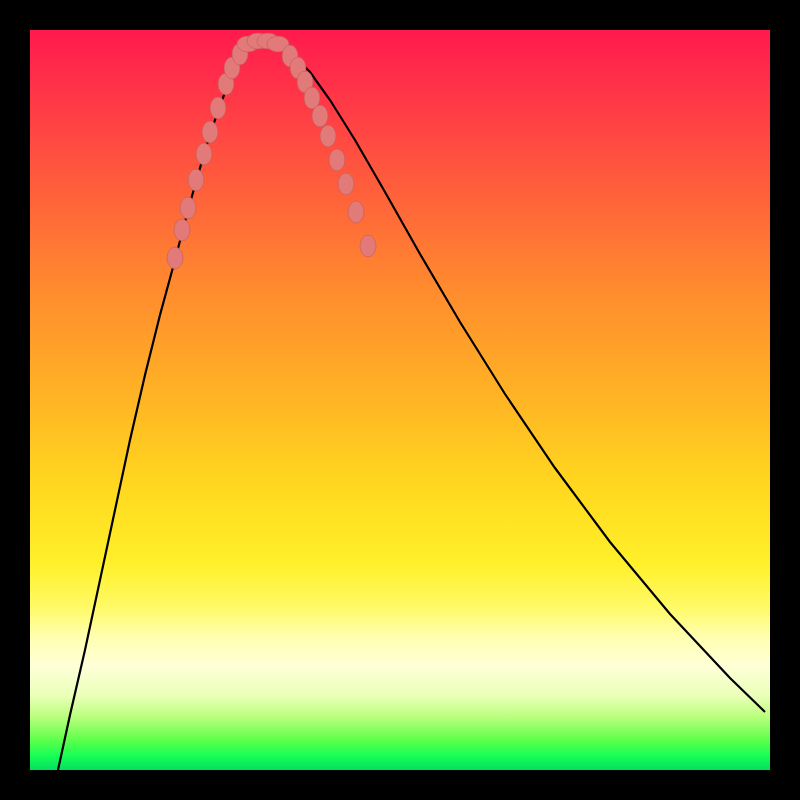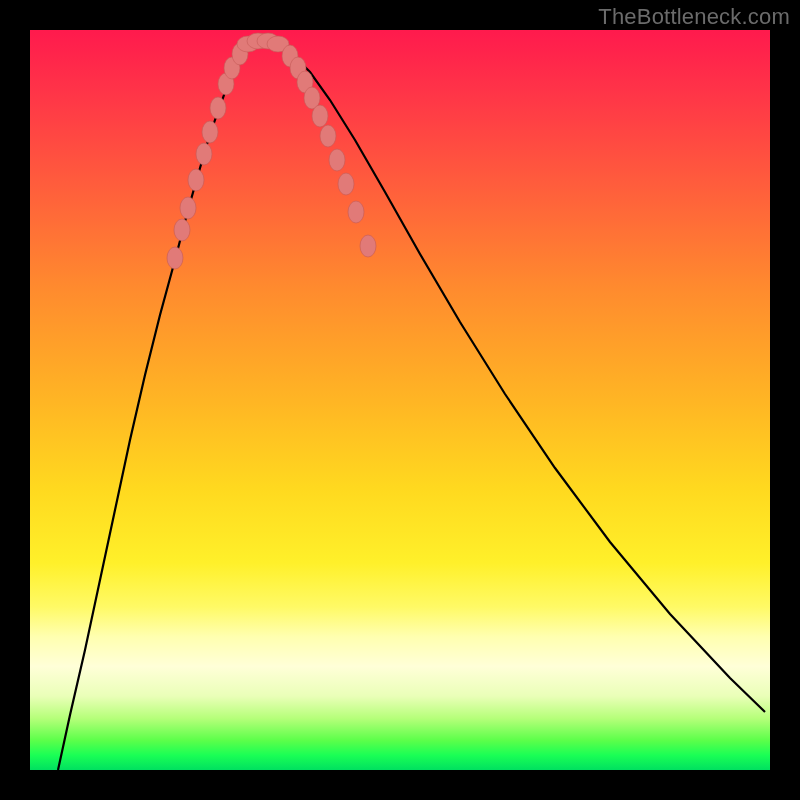--- a/index.html
+++ b/index.html
@@ -92,14 +92,13 @@
           <ellipse cx="282" cy="68" rx="8" ry="11" fill="#e17a78" stroke="#c45a58" stroke-width="0.6"></ellipse>
           <ellipse cx="290" cy="86" rx="8" ry="11" fill="#e17a78" stroke="#c45a58" stroke-width="0.6"></ellipse>
           <ellipse cx="298" cy="106" rx="8" ry="11" fill="#e17a78" stroke="#c45a58" stroke-width="0.6"></ellipse>
           <ellipse cx="307" cy="130" rx="8" ry="11" fill="#e17a78" stroke="#c45a58" stroke-width="0.6"></ellipse>
           <ellipse cx="316" cy="154" rx="8" ry="11" fill="#e17a78" stroke="#c45a58" stroke-width="0.6"></ellipse>
           <ellipse cx="326" cy="182" rx="8" ry="11" fill="#e17a78" stroke="#c45a58" stroke-width="0.6"></ellipse>
           <ellipse cx="338" cy="216" rx="8" ry="11" fill="#e17a78" stroke="#c45a58" stroke-width="0.6"></ellipse>
         </g>
     </svg>
   </div>
-  <div class="watermark">TheBottleneck.com</div>
 </div>
 
 </body></html>

